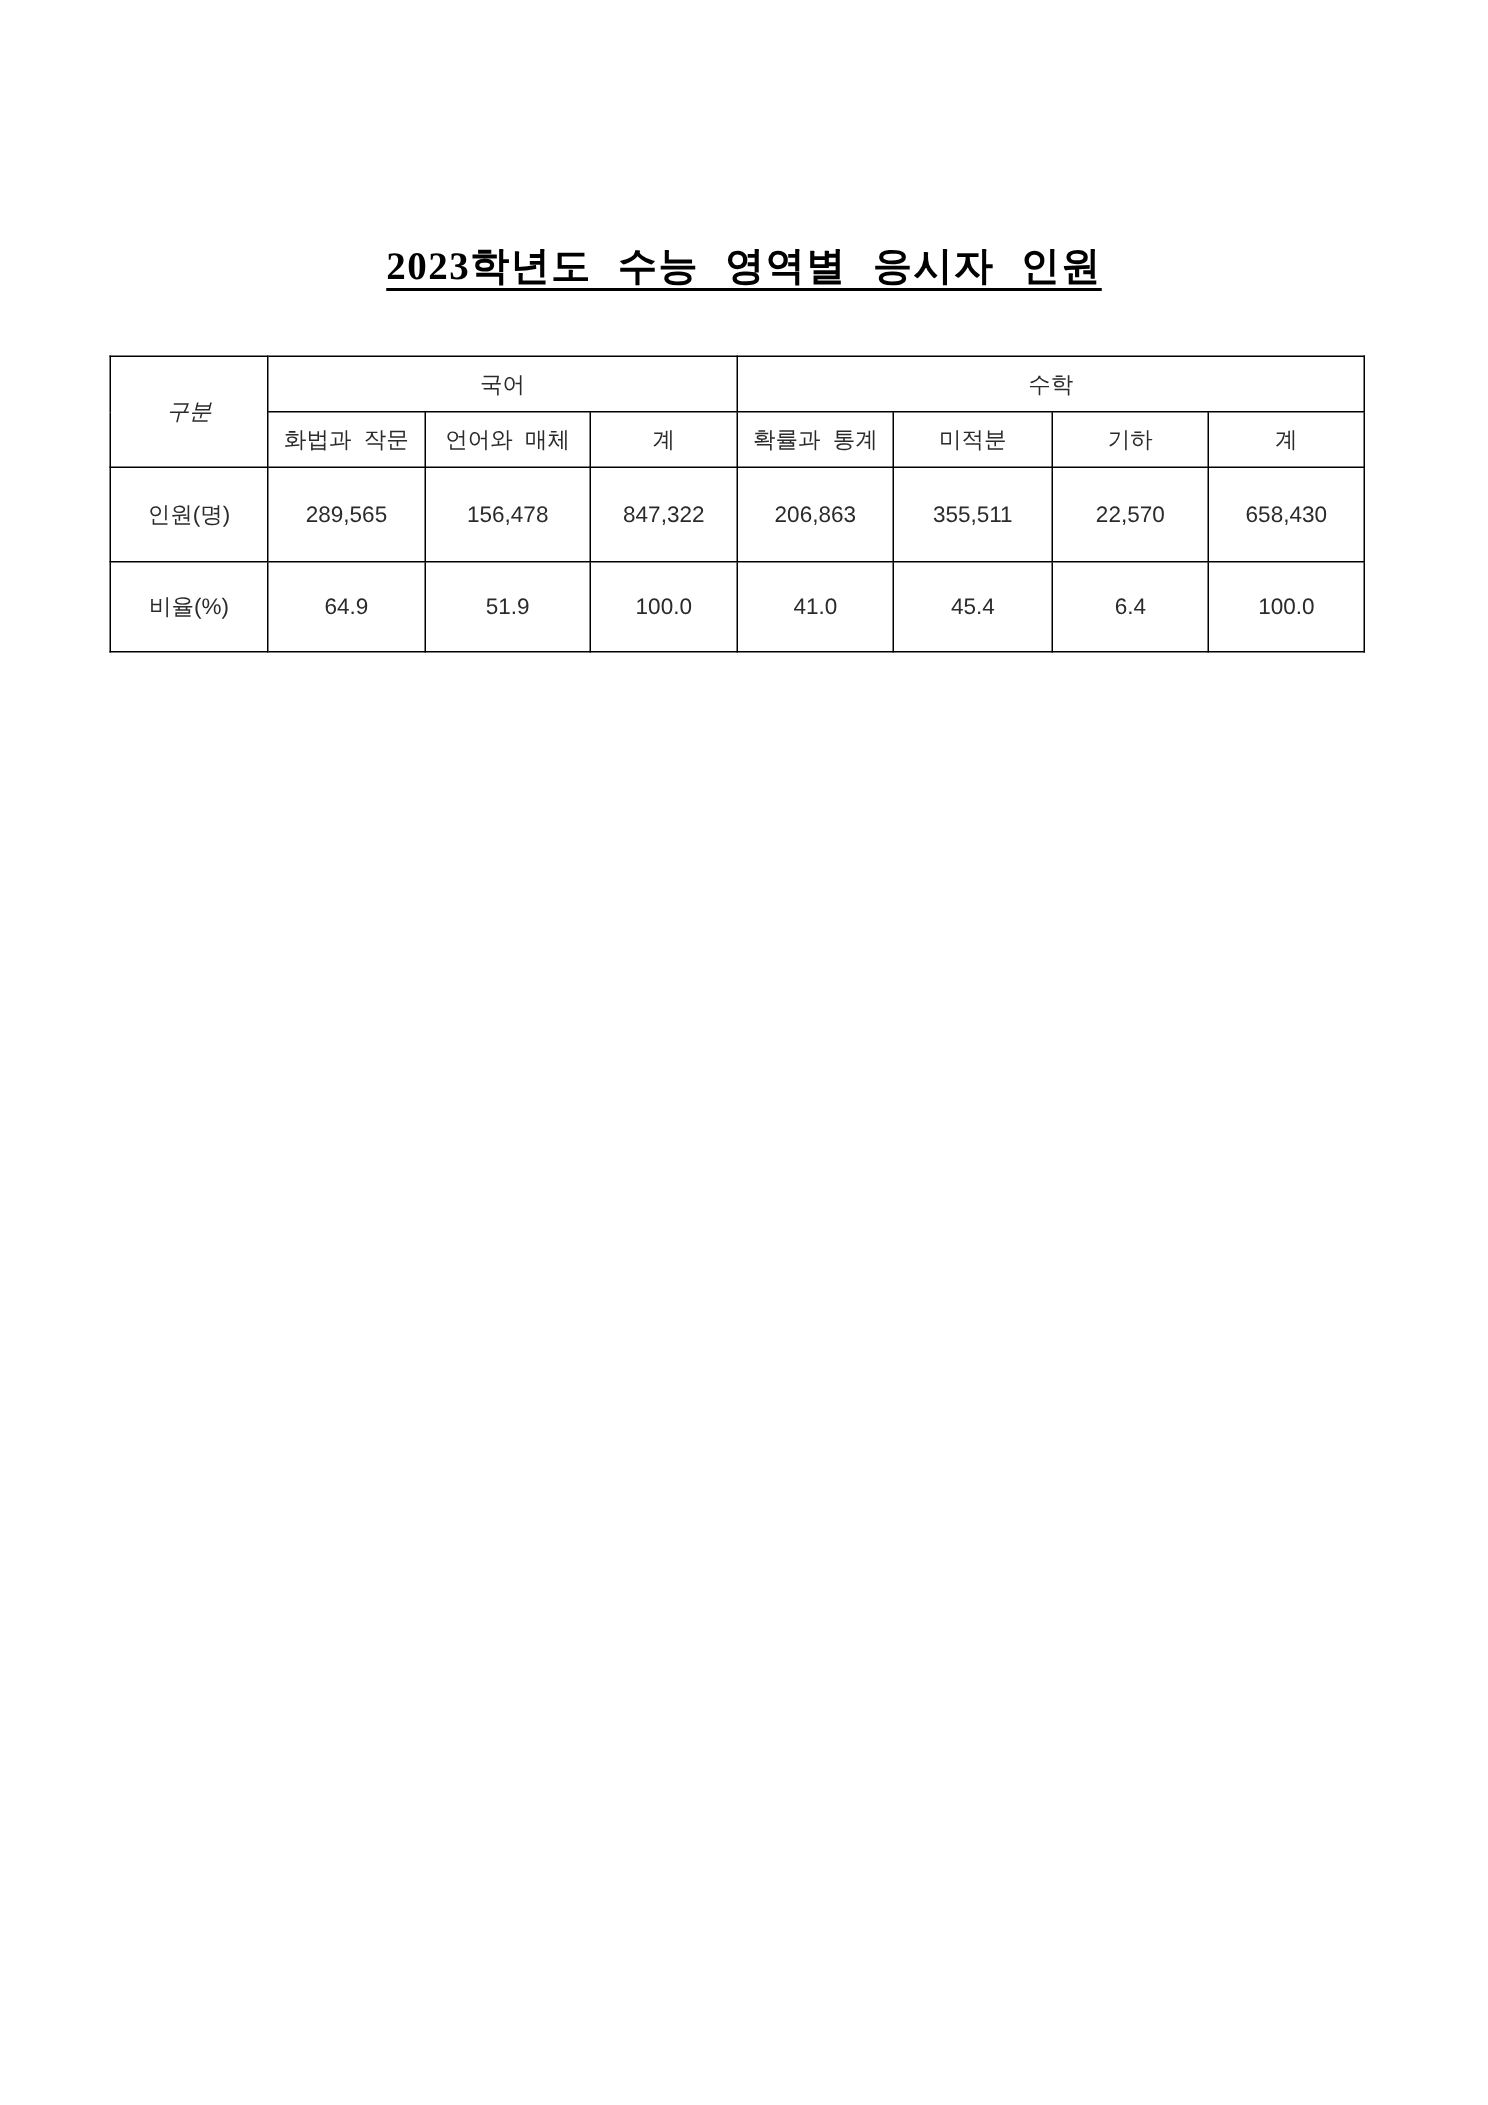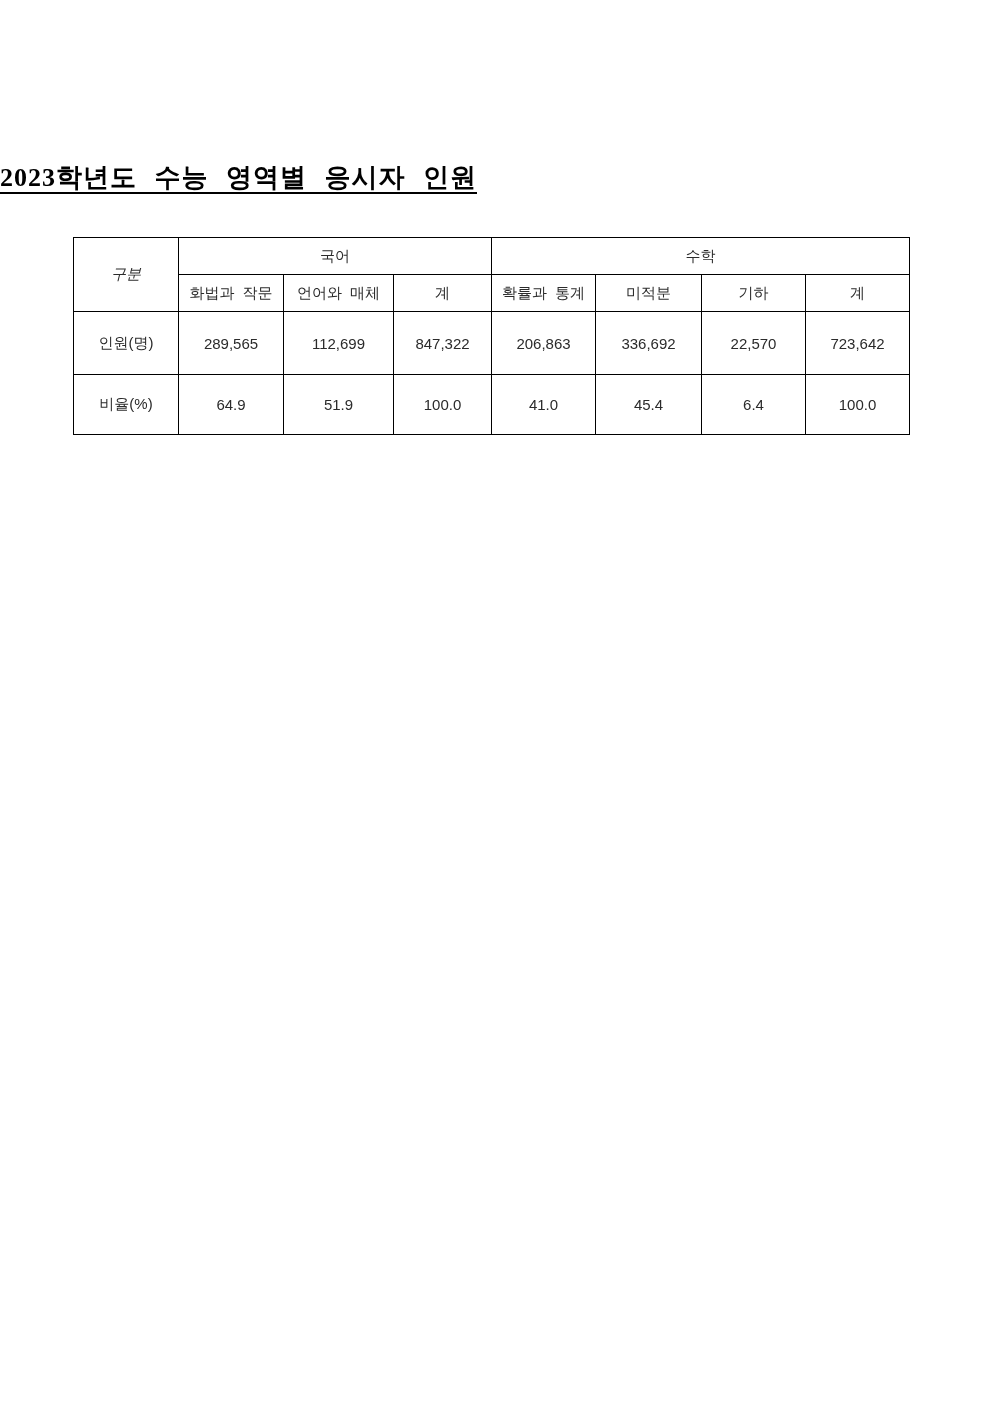--- a/index.html
+++ b/index.html
@@ -13,20 +13,21 @@
     height: 1403px;
     background: #ffffff;
     overflow: hidden;
     font-family: "Liberation Sans", "DejaVu Sans", sans-serif;
   }
   .doc-title {
     position: absolute;
     top: 160px;
     left: 0;
     width: 100%;
+    text-align: center;
     font-family: "Liberation Serif", "DejaVu Serif", serif;
     font-size: 26px;
     font-weight: 700;
     color: #000000;
     letter-spacing: 1px;
     word-spacing: 10px;
     text-decoration: underline;
     text-decoration-thickness: 2px;
     text-underline-offset: 6px;
   }
@@ -83,26 +84,26 @@
         <td>언어와 매체</td>
         <td>계</td>
         <td>확률과 통계</td>
         <td>미적분</td>
         <td>기하</td>
         <td>계</td>
       </tr>
       <tr class="r-data1">
         <td>인원(명)</td>
         <td>289,565</td>
-        <td>112,699</td>
+        <td>156,478</td>
         <td>847,322</td>
         <td>206,863</td>
-        <td>336,692</td>
+        <td>355,511</td>
         <td>22,570</td>
-        <td>723,642</td>
+        <td>658,430</td>
       </tr>
       <tr class="r-data2">
         <td>비율(%)</td>
         <td>64.9</td>
         <td>51.9</td>
         <td>100.0</td>
         <td>41.0</td>
         <td>45.4</td>
         <td>6.4</td>
         <td>100.0</td>

